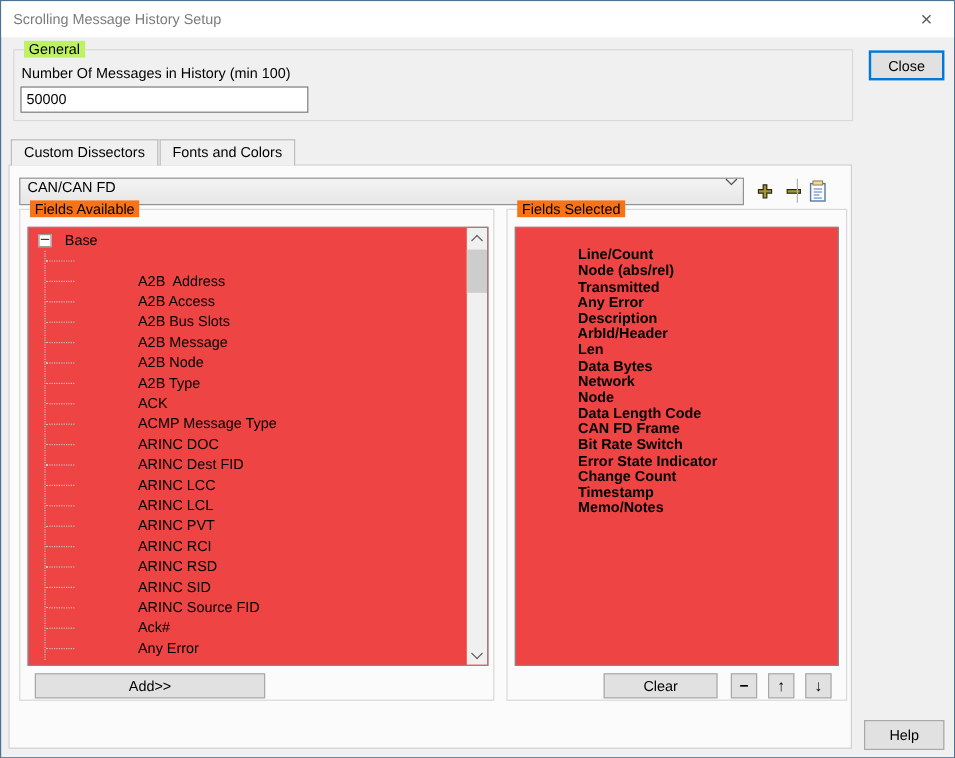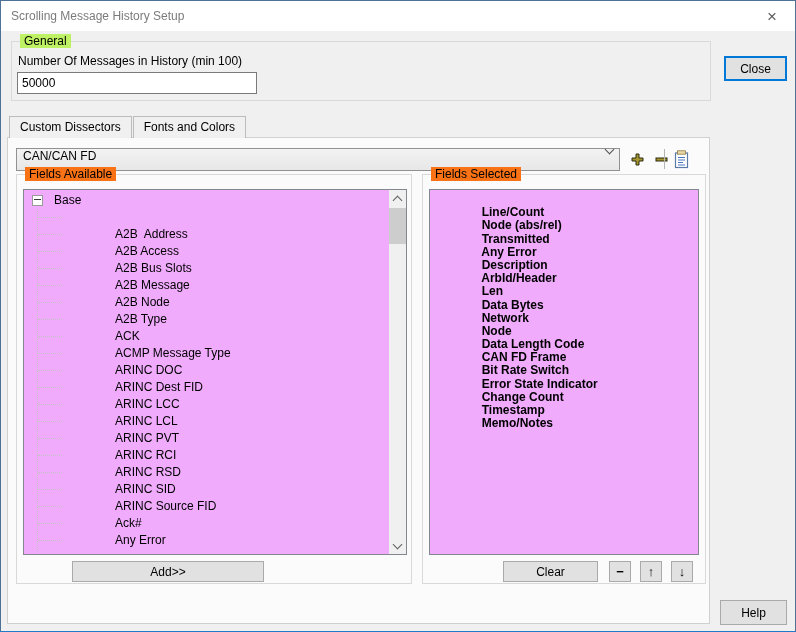--- a/index.html
+++ b/index.html
@@ -34,21 +34,21 @@
   
   .combo{position:absolute;left:8px;top:10px;width:602px;height:21px;border:1px solid #919191;
          background:linear-gradient(#f3f3f3,#e7e7e7);display:flex;align-items:flex-start;cursor:default;}
   .combo-text{padding-left:6px;flex:1;}
   .combo-arrow{width:20px;display:flex;align-items:center;justify-content:center;}
   .chev{width:6px;height:6px;border:solid #4f4f4f;border-width:0 1px 1px 0;transform:rotate(45deg);margin-top:-3px;}
   .icon-btn{position:absolute;top:12px;width:18px;height:18px;display:flex;align-items:center;
             justify-content:center;cursor:default;}
   .tool-sep{position:absolute;left:656px;top:11px;width:1px;height:20px;background:#b5b5b5;}
   
-  .listbox{position:absolute;background:#f0abfc;border:1px solid #828790;overflow:hidden;}
+  .listbox{position:absolute;background:#ef4444;border:1px solid #828790;overflow:hidden;}
   
   .tree{position:absolute;inset:0;padding-top:2px;}
   .tree::before{content:"";position:absolute;left:13px;top:19px;bottom:4px;border-left:1px dotted #c3c3c3;}
   .tree-row{height:17px;line-height:17px;white-space:pre;position:relative;}
   .root-row{padding-left:8px;display:flex;align-items:center;}
   .expander{width:9px;height:9px;border:1px solid #9a9a9a;background:#fff;position:relative;
             margin-right:11px;flex:0 0 auto;}
   .expander::after{content:"";position:absolute;left:1px;right:1px;top:3px;border-top:1px solid #3c3c3c;}
   .child-row{padding-left:45px;}
   .child-row::before{content:"";position:absolute;left:14px;top:8px;width:24px;border-top:1px dotted #c3c3c3;}
@@ -75,21 +75,21 @@
       <span>×</span>
     </div>
   </div>
 
   <div class="group" style="left:10px;top:40px;width:698px;height:58px;">
     <span class="legend">General</span>
     <span class="msg-label" style="left:6px;top:12px;position:absolute;white-space:nowrap;">Number Of Messages in History (min 100)</span>
     <input class="msg-input" style="left: 5px; top: 30px;" value="50000">
   </div>
 
-  <button class="btn default" style="left:723px;top:41px;width:63px;height:25px;margin-top:14px;">Close</button>
+  <button class="btn default" style="left:723px;top:41px;width:63px;height:25px;">Close</button>
 
   <div class="tabs">
     <div class="tab">Custom Dissectors</div>
     <div class="tab">Fonts and Colors</div>
   </div>
 
   <div class="page">
 
     <div class="combo">
       <span class="combo-text">CAN/CAN FD</span>
@@ -215,21 +215,21 @@
           <div class="arrow up">
               <span class="chev"></span>
             </div>
           <div class="thumb"></div>
           <div class="arrow down">
               <span class="chev"></span>
             </div>
         </div>
       </div>
 
-      <button class="btn" style="left:12px;top:386px;width:192px;height:21px;margin-left:43px;">Add&gt;&gt;</button>
+      <button class="btn" style="left:12px;top:386px;width:192px;height:21px;">Add&gt;&gt;</button>
     </div>
 
     <div class="group" style="left:414px;top:36px;width:282px;height:408px;">
       <span class="legend">Fields Selected</span>
 
       <div class="listbox" style="left:6px;top:14px;width:268px;height:364px;">
         <div class="sel-list">
 
             <div class="sel-row">
               <span>Line/Count</span>

